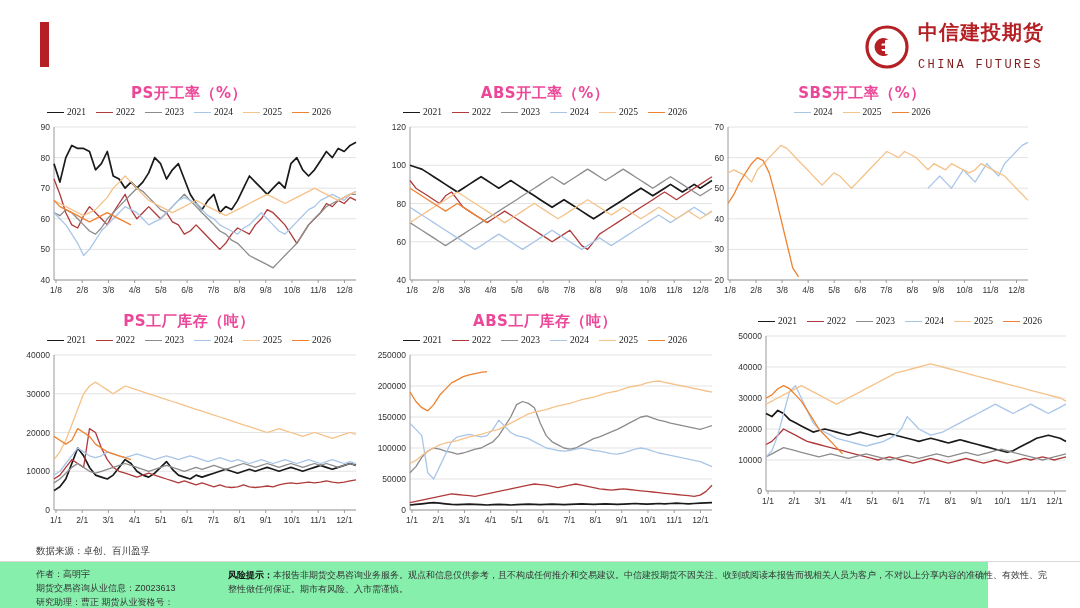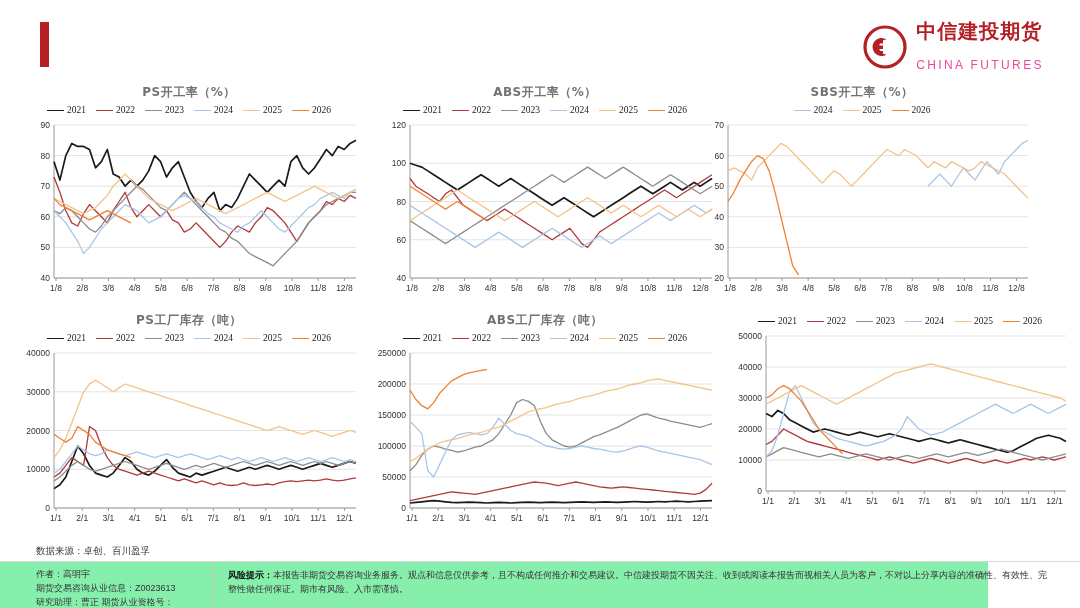--- a/index.html
+++ b/index.html
@@ -6,27 +6,27 @@
   body{width:1080px;height:608px;background:#ffffff;font-family:"Liberation Sans",sans-serif;color:#000;overflow:hidden;position:relative;}
   .page{width:1080px;height:608px;position:relative;}
 
   
   .header{position:absolute;left:0;top:0;width:1080px;height:88px;}
   .title-bar{position:absolute;left:40px;top:22px;width:9px;height:45px;background:#b52025;}
   .title-text{position:absolute;left:58px;top:24px;font-size:31px;font-weight:bold;letter-spacing:2px;color:#111;font-family:"DejaVu Sans",sans-serif;}
   .logo{position:absolute;right:36px;top:22px;display:flex;align-items:center;gap:9px;}
   .logo-mark{width:44px;height:44px;position:relative;}
   .logo-txt{display:flex;flex-direction:column;line-height:1.05;}
-  .logo-cn{font-size:20px;font-weight:bold;color:#b52025;letter-spacing:1px;font-family:Liberation Mono, monospace;}
-  .logo-en{font-size:12px;color:#ec4899;letter-spacing:2.4px;font-family:Liberation Sans, sans-serif;margin-top:16px;}
+  .logo-cn{font-size:20px;font-weight:bold;color:#b52025;letter-spacing:1px;font-family:Liberation Serif, serif;}
+  .logo-en{font-size:12px;color:#7f1d1d;letter-spacing:2.4px;font-family:Liberation Mono, monospace;margin-top:16px;}
 
   
   .charts{position:absolute;left:0;top:84px;width:1080px;height:455px;}
   .cell{position:absolute;}
-  .ctitle{text-align:center;font-size:12px;font-weight:bold;color:#737373;font-family:"DejaVu Sans",sans-serif;letter-spacing:0.5px;}
+  .ctitle{text-align:center;font-size:15px;font-weight:bold;color:#ec4899;font-family:"DejaVu Sans",sans-serif;letter-spacing:0.5px;}
   .legend{display:flex;justify-content:center;align-items:center;gap:10px;margin-top:4px;flex-wrap:wrap;}
   .lg{display:flex;align-items:center;gap:3px;font-size:9.5px;color:#222;font-family:Liberation Serif, serif;}
   .lg i{display:block;width:17px;height:0;border-top-width:1.8px;border-top-style:solid;}
   .plot{position:relative;margin-top:2px;}
   .plot svg{display:block;}
   .axlabel{font-size:8.5px;fill:#333;font-family:"Liberation Sans",sans-serif;}
 
   
   .src{position:absolute;left:36px;top:545px;font-size:9.5px;color:#333;}
   .rule{position:absolute;left:0;top:561px;width:1080px;height:1px;background:#d9d9d9;}

